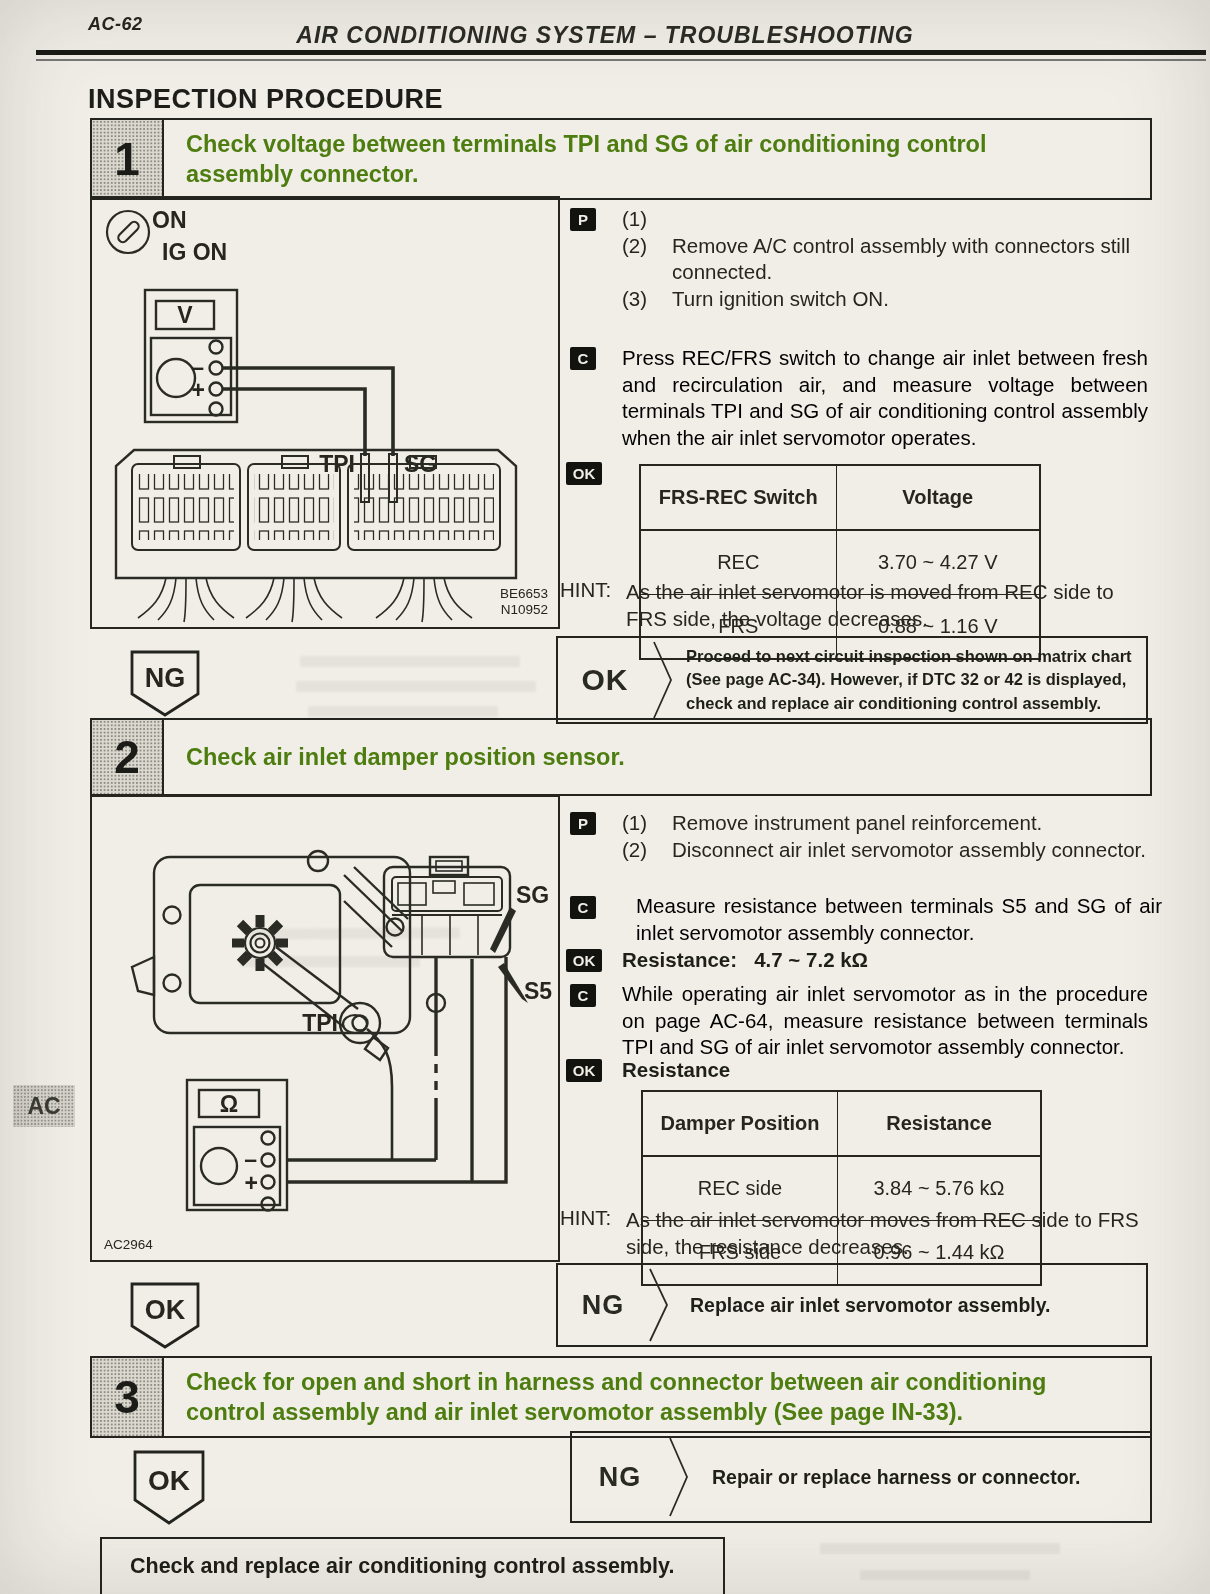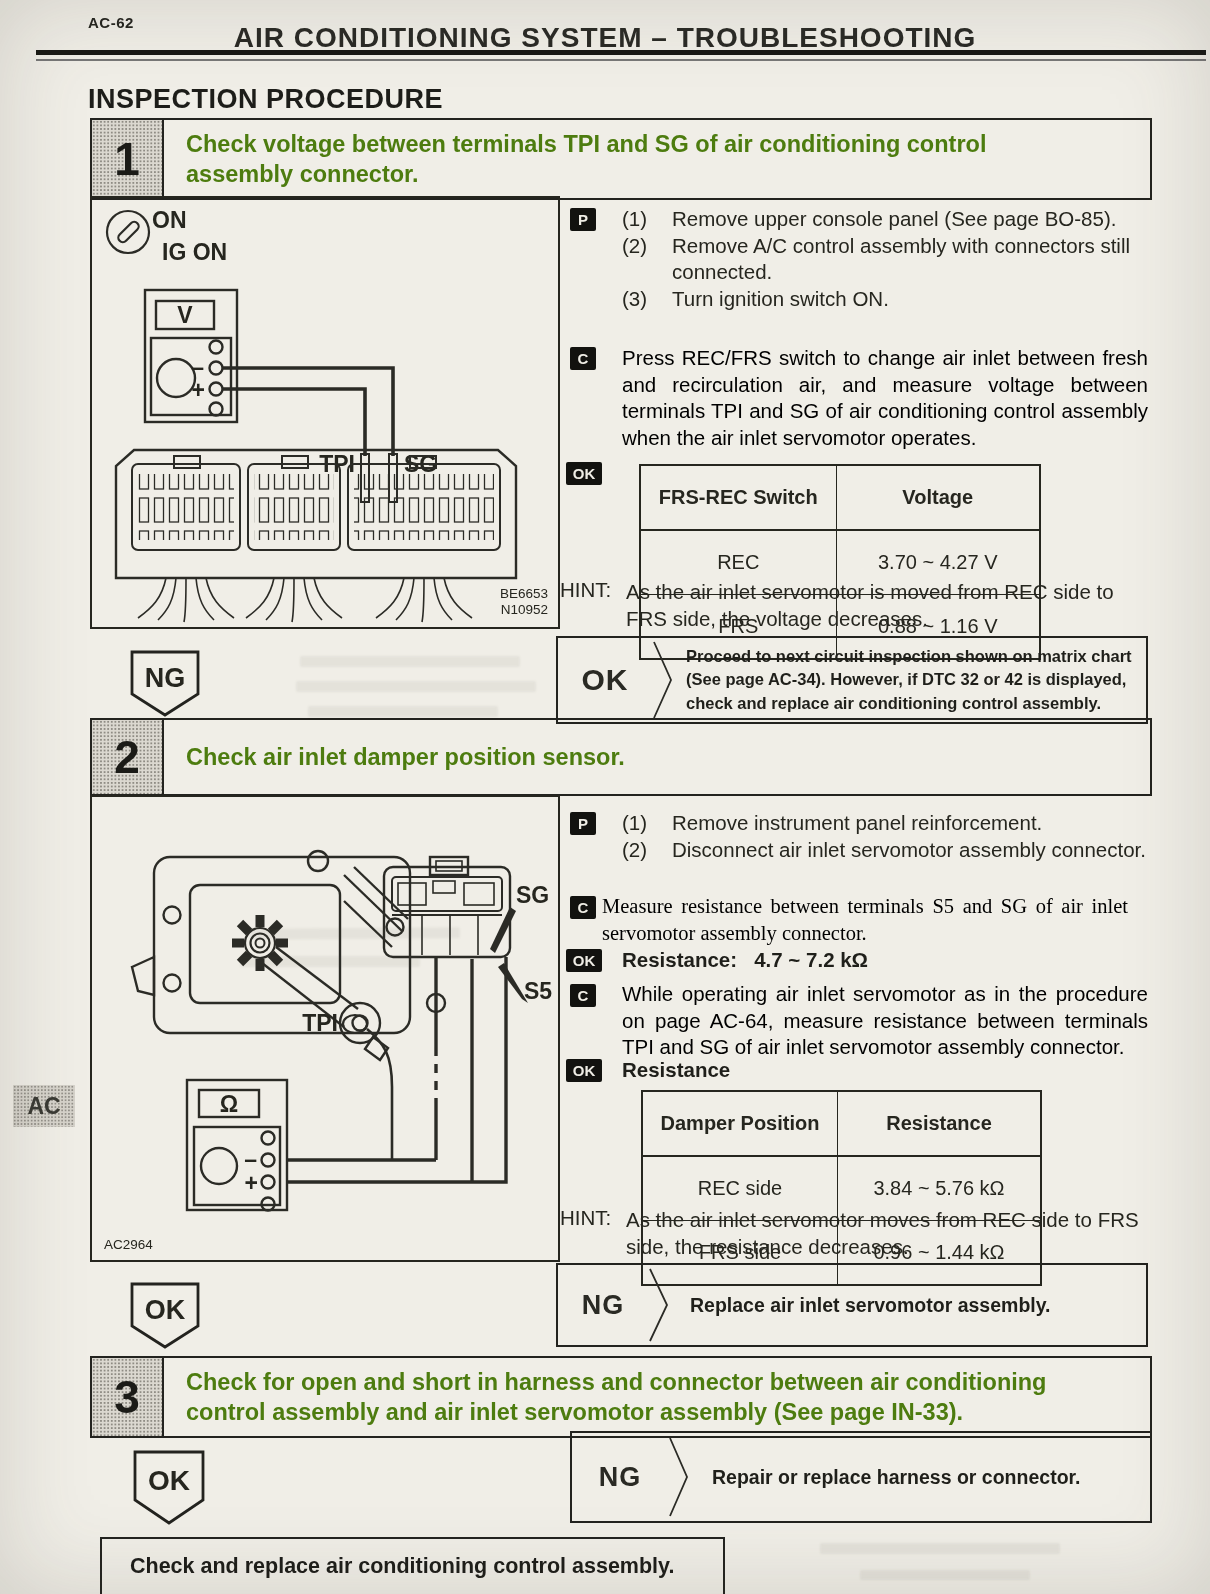--- a/index.html
+++ b/index.html
@@ -7,22 +7,22 @@
     width:1210px;height:1594px;position:relative;overflow:hidden;
     background:#f0eee7;
     font-family:"Liberation Sans", sans-serif;
     color:#24241f;
   }
   body::after{content:"";position:absolute;inset:0;pointer-events:none;
     box-shadow:inset 0 0 90px rgba(70,65,55,.18);}
   .abs{position:absolute;}
 
   
-  .page-num{font-weight:bold;font-size:15px;letter-spacing:.5px;}
-  .hdr-title{width:100%;text-align:center;font-weight:bold;font-size:28px;letter-spacing:1px;color:#2a2a26;}
+  .page-num{font-weight:bold;font-size:18px;letter-spacing:.5px;font-style:italic;}
+  .hdr-title{width:100%;text-align:center;font-weight:bold;font-size:23px;letter-spacing:1px;color:#2a2a26;font-style:italic;}
   .hdr-rule-thick{height:5px;background:#181814;}
   .hdr-rule-thin{height:1.5px;background:#777;}
 
   .section-heading{font-weight:bold;font-size:27px;letter-spacing:.5px;color:#1d1d19;}
 
   
   .step-box{border:2.6px solid #23231f;display:flex;background:transparent;}
   .step-num{width:70px;border-right:2px solid #23231f;display:flex;align-items:center;justify-content:center;
     font-weight:bold;font-size:46px;color:#1b1b17;
     background-color:#dbd8d0;
@@ -159,21 +159,20 @@
   </g>
   <text x="456" y="400" text-anchor="end" class="fcode">BE6653</text>
   <text x="456" y="416" text-anchor="end" class="fcode">N10952</text>
 </svg>
 </div>
 
 <div class="badge" style="left:570px;top:208px;">P</div>
 <div class="abs items" style="left:622px;top:206px;width:512px;">
   <div class="item">
       <span class="inum">(1)</span>
-      <span>Remove upper console panel (See page BO-85).</span>
     </div>
   <div class="item">
       <span class="inum">(2)</span>
       <span>Remove A/C control assembly with connectors still connected.</span>
     </div>
   <div class="item">
       <span class="inum">(3)</span>
       <span>Turn ignition switch ON.</span>
     </div>
 </div>
@@ -321,21 +320,21 @@
       <span class="inum">(1)</span>
       <span>Remove instrument panel reinforcement.</span>
     </div>
   <div class="item">
       <span class="inum">(2)</span>
       <span>Disconnect air inlet servomotor assembly connector.</span>
     </div>
 </div>
 
 <div class="badge" style="left:570px;top:896px;">C</div>
-<div class="abs btxt" style="left:602px;top:893px;width:526px;font-family:Liberation Serif, serif;">Measure resistance between terminals S5 and SG of air inlet servomotor assembly connector.</div>
+<div class="abs btxt" style="left:636px;top:893px;width:526px;">Measure resistance between terminals S5 and SG of air inlet servomotor assembly connector.</div>
 
 <div class="badge wide" style="left:566px;top:949px;">OK</div>
 <div class="abs boldline" style="left:622px;top:948px;">Resistance:&nbsp;&nbsp; 4.7 ~ 7.2 kΩ</div>
 
 <div class="badge" style="left:570px;top:984px;">C</div>
 <div class="abs btxt" style="left:622px;top:981px;width:526px;">While operating air inlet servomotor as in the procedure on page AC-64, measure resistance between terminals TPI and SG of air inlet servomotor assembly connector.</div>
 
 <div class="badge wide" style="left:566px;top:1059px;">OK</div>
 <div class="abs boldline" style="left:622px;top:1058px;">Resistance</div>
 

